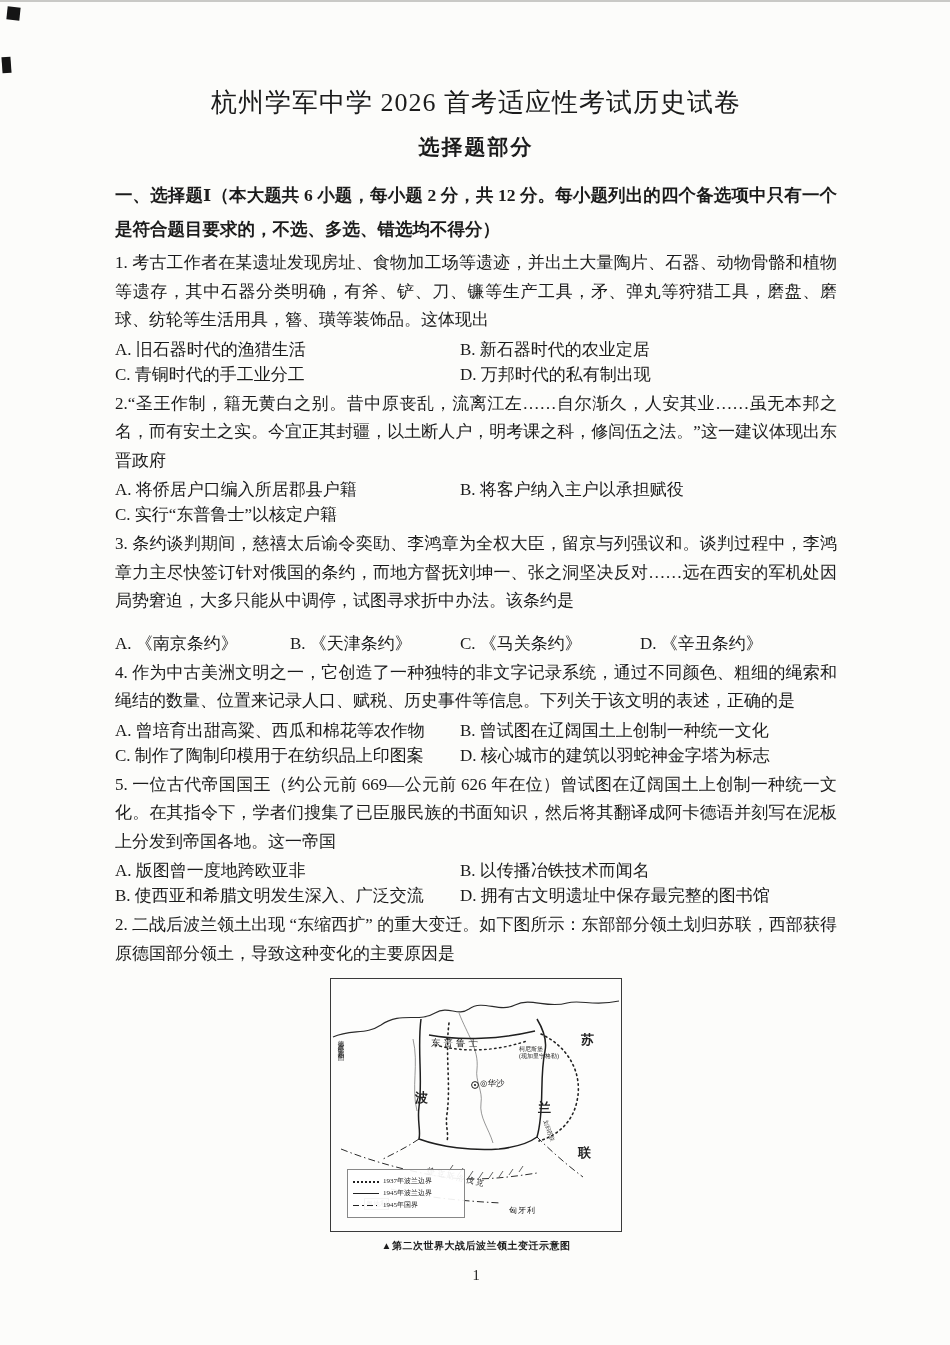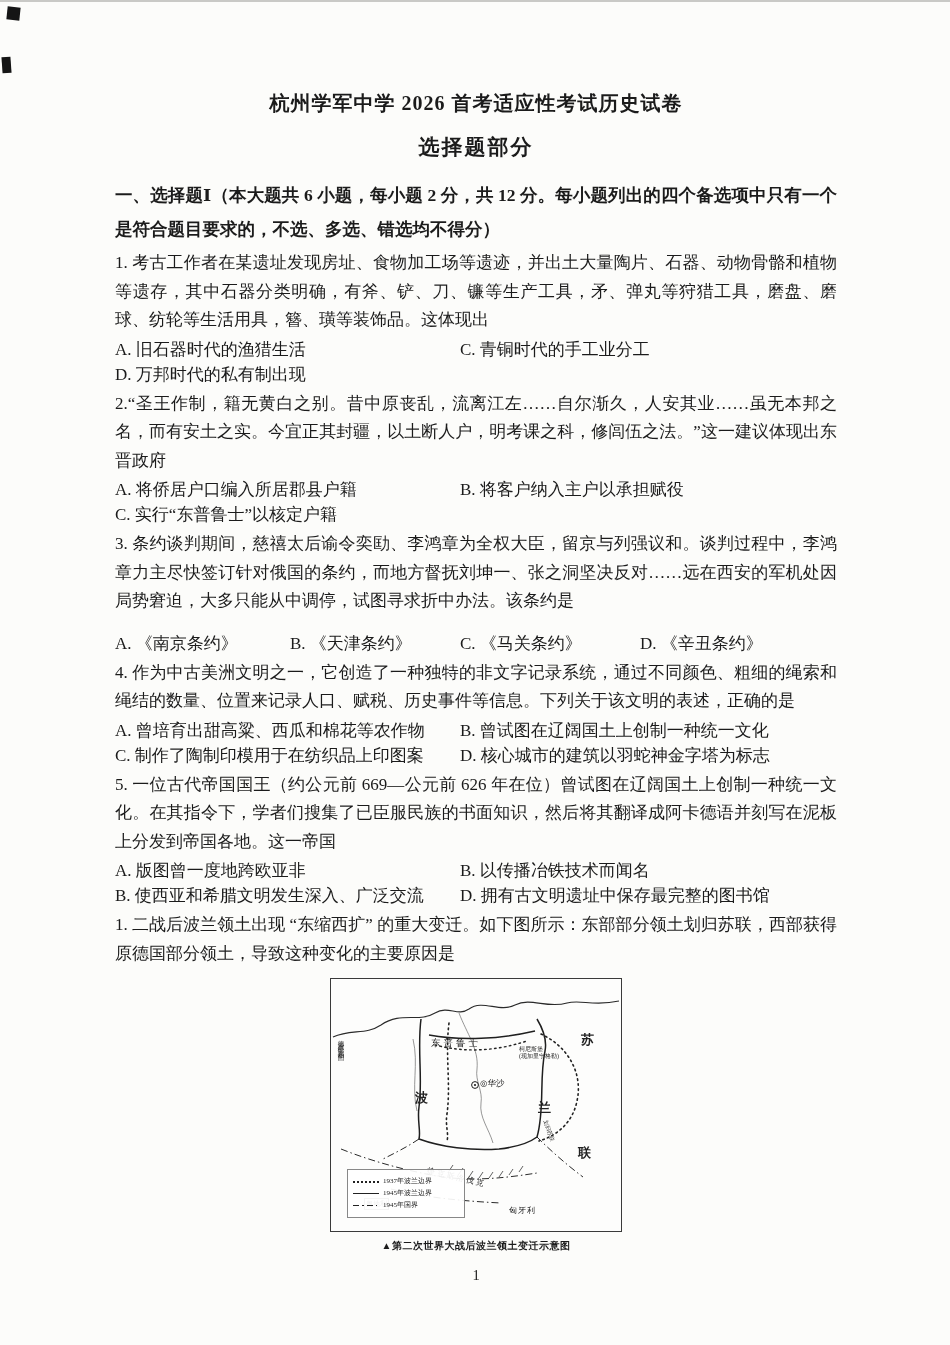--- a/index.html
+++ b/index.html
@@ -13,21 +13,21 @@
     overflow:hidden;
   }
   .scan-mark{position:absolute;background:#151515;}
   .scan-mark.m1{left:7px;top:7px;width:13px;height:13px;transform:rotate(6deg);}
   .scan-mark.m2{left:2px;top:57px;width:9px;height:16px;transform:rotate(-4deg);}
   .scan-edge{position:absolute;left:0;top:0;right:0;height:2px;background:#c9c9c6;}
 
   .content{position:absolute;left:115px;top:86px;width:722px;}
 
   .title{
-    text-align:center;font-weight:bold;font-size:20px;letter-spacing:1px;line-height:34px;
+    text-align:center;font-weight:normal;font-size:26px;letter-spacing:1px;line-height:34px;
   }
   .subtitle{
     text-align:center;font-weight:bold;font-size:21px;line-height:30px;margin-top:12px;letter-spacing:2px;
   }
   .section-header{
     margin-top:16px;font-weight:bold;font-size:17.5px;line-height:34px;text-align:justify;
   }
   .question{margin-top:3px;}
   .stem{font-size:17px;line-height:28.5px;text-align:justify;}
   .opts-2col{
@@ -90,20 +90,21 @@
 
     <div class="title">杭州学军中学 2026 首考适应性考试历史试卷</div>
     <div class="subtitle">选择题部分</div>
 
     <div class="section-header">一、选择题Ⅰ（本大题共 6 小题，每小题 2 分，共 12 分。每小题列出的四个备选项中只有一个是符合题目要求的，不选、多选、错选均不得分）</div>
 
     <div class="question">
       <div class="stem">1. 考古工作者在某遗址发现房址、食物加工场等遗迹，并出土大量陶片、石器、动物骨骼和植物等遗存，其中石器分类明确，有斧、铲、刀、镰等生产工具，矛、弹丸等狩猎工具，磨盘、磨球、纺轮等生活用具，簪、璜等装饰品。这体现出</div>
       <div class="opts-2col">
         <span class="opt">A. 旧石器时代的渔猎生活</span>
+        <span class="opt">B. 新石器时代的农业定居</span>
         <span class="opt">C. 青铜时代的手工业分工</span>
         <span class="opt">D. 万邦时代的私有制出现</span>
       </div>
     </div>
 
     <div class="question">
       <div class="stem">2.“圣王作制，籍无黄白之别。昔中原丧乱，流离江左……自尔渐久，人安其业……虽无本邦之名，而有安土之实。今宜正其封疆，以土断人户，明考课之科，修闾伍之法。”这一建议体现出东晋政府</div>
       <div class="opts-2col">
         <span class="opt">A. 将侨居户口编入所居郡县户籍</span>
         <span class="opt">B. 将客户纳入主户以承担赋役</span>
@@ -135,21 +136,21 @@
       <div class="stem">5. 一位古代帝国国王（约公元前 669—公元前 626 年在位）曾试图在辽阔国土上创制一种统一文化。在其指令下，学者们搜集了已臣服民族的书面知识，然后将其翻译成阿卡德语并刻写在泥板上分发到帝国各地。这一帝国</div>
       <div class="opts-2col">
         <span class="opt">A. 版图曾一度地跨欧亚非</span>
         <span class="opt">B. 以传播冶铁技术而闻名</span>
         <span class="opt">B. 使西亚和希腊文明发生深入、广泛交流</span>
         <span class="opt">D. 拥有古文明遗址中保存最完整的图书馆</span>
       </div>
     </div>
 
     <div class="question">
-      <div class="stem">1.  二战后波兰领土出现 “东缩西扩” 的重大变迁。如下图所示：东部部分领土划归苏联，西部获得原德国部分领土，导致这种变化的主要原因是</div>
+      <div class="stem">2.  二战后波兰领土出现 “东缩西扩” 的重大变迁。如下图所示：东部部分领土划归苏联，西部获得原德国部分领土，导致这种变化的主要原因是</div>
     </div>
 
     <div class="figure-wrap">
       <div class="map-frame">
         <svg width="290" height="252" viewBox="0 0 290 252">
 
           <path d="M2,58 C20,50 35,56 50,46 C70,32 88,44 104,34 C118,26 126,38 138,30 C152,20 168,34 184,26 C200,18 216,30 236,24 C250,20 262,28 288,22" fill="none" stroke="#2a2a2a" stroke-width="1.1"></path>
 
           <path d="M128,34 C136,55 148,70 146,90 C144,102 152,112 150,124 C148,138 158,150 162,164" fill="none" stroke="#6a6a6a" stroke-width="0.7"></path>
           <path d="M82,60 C88,85 80,108 86,132" fill="none" stroke="#6a6a6a" stroke-width="0.7"></path>

